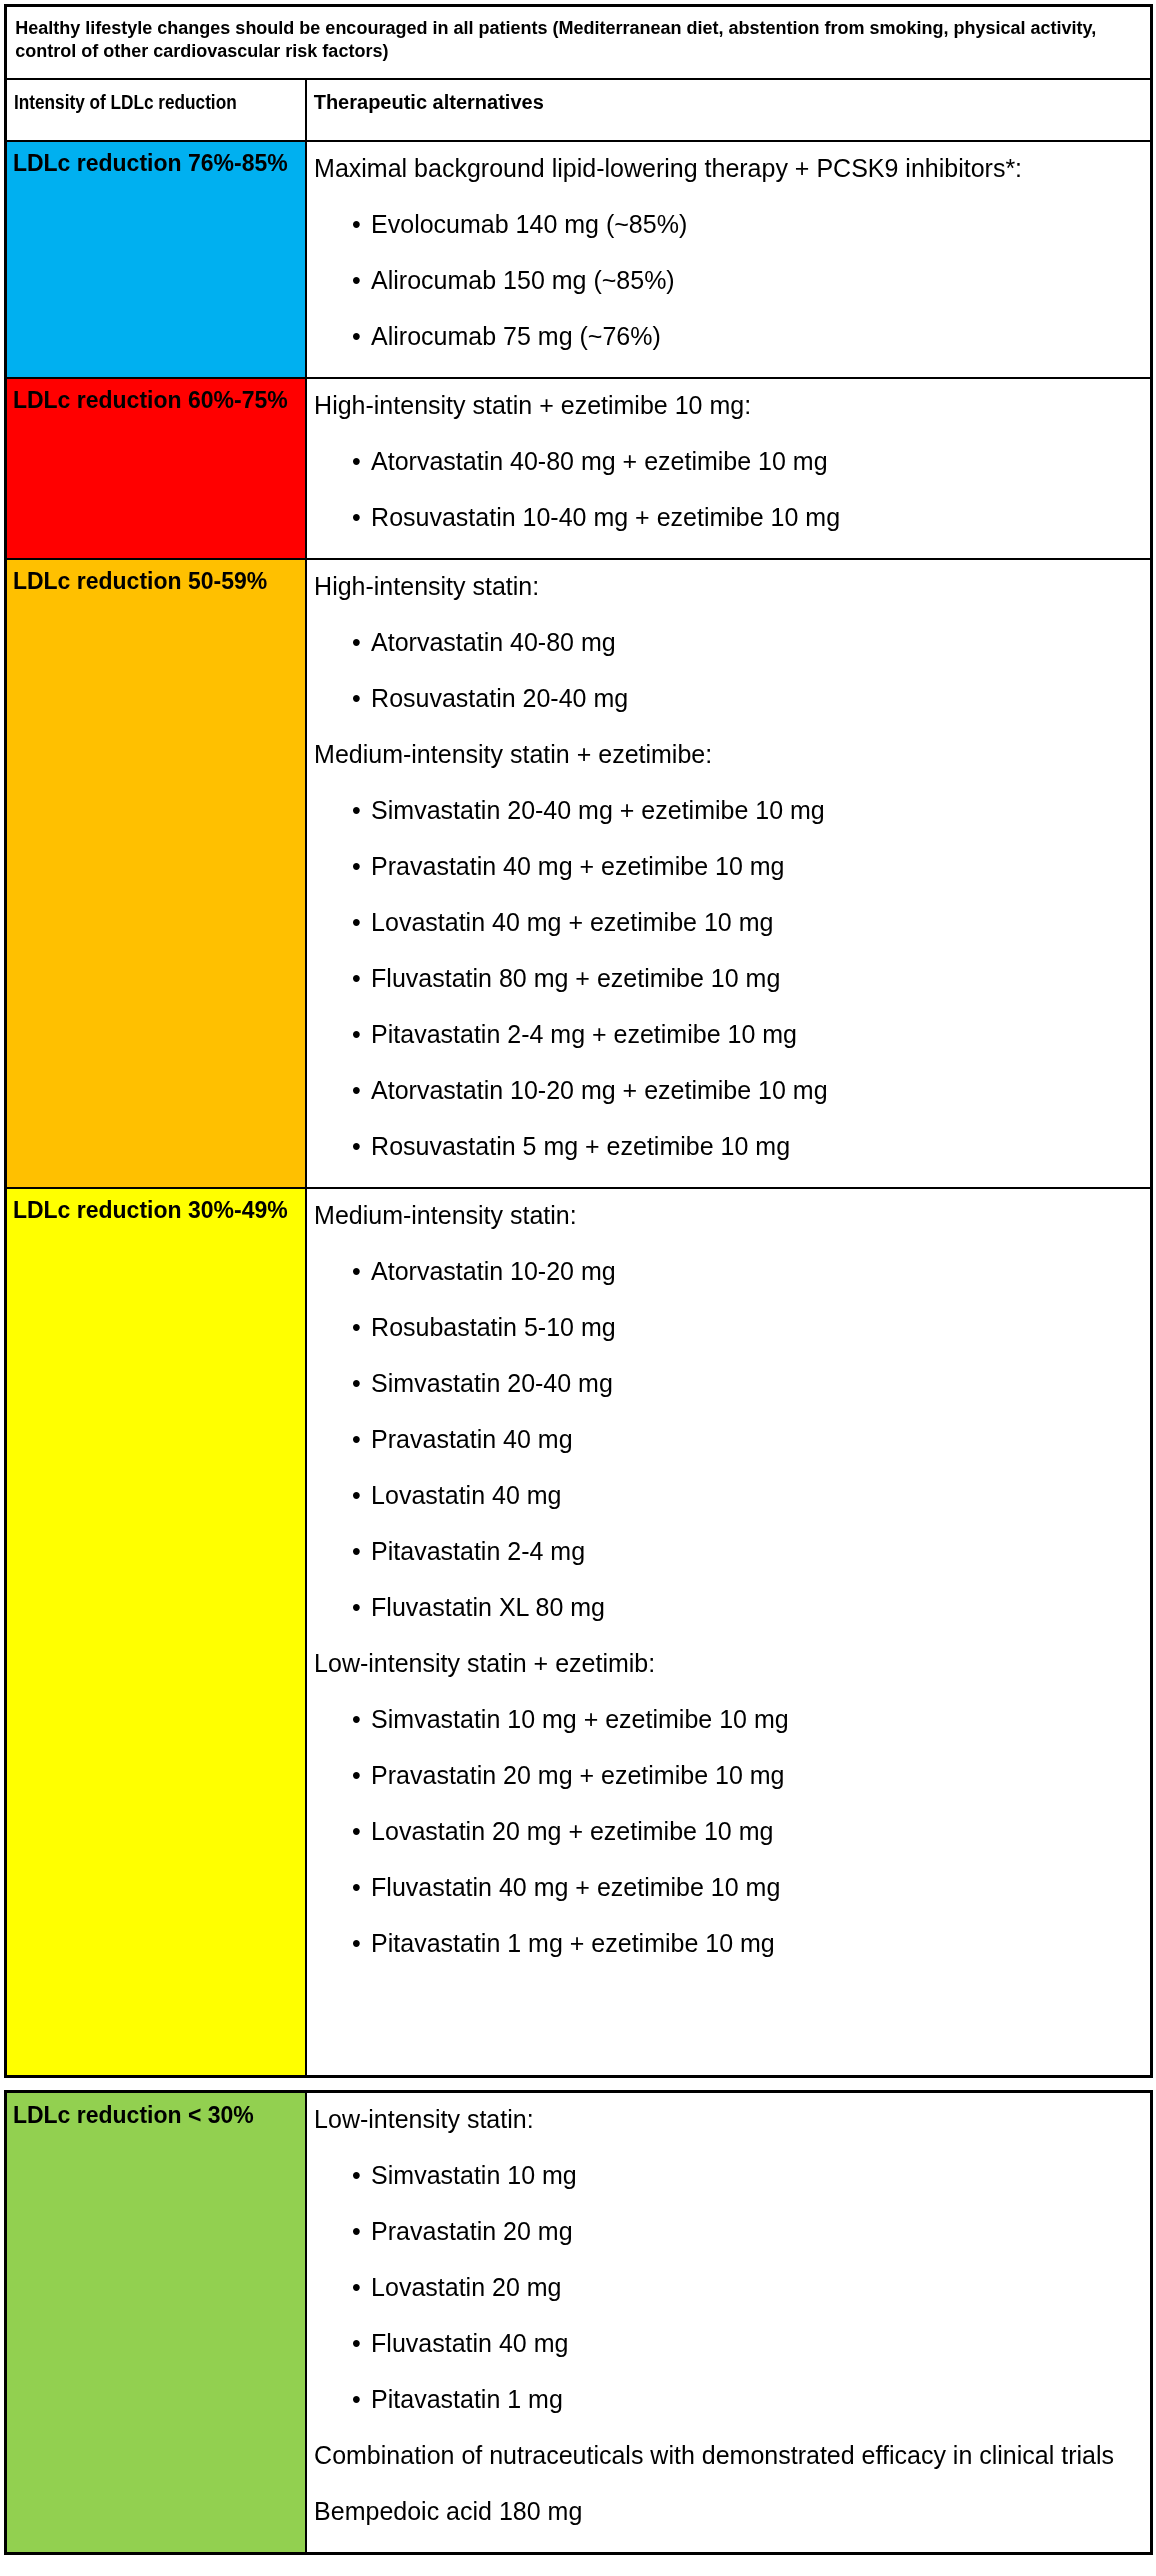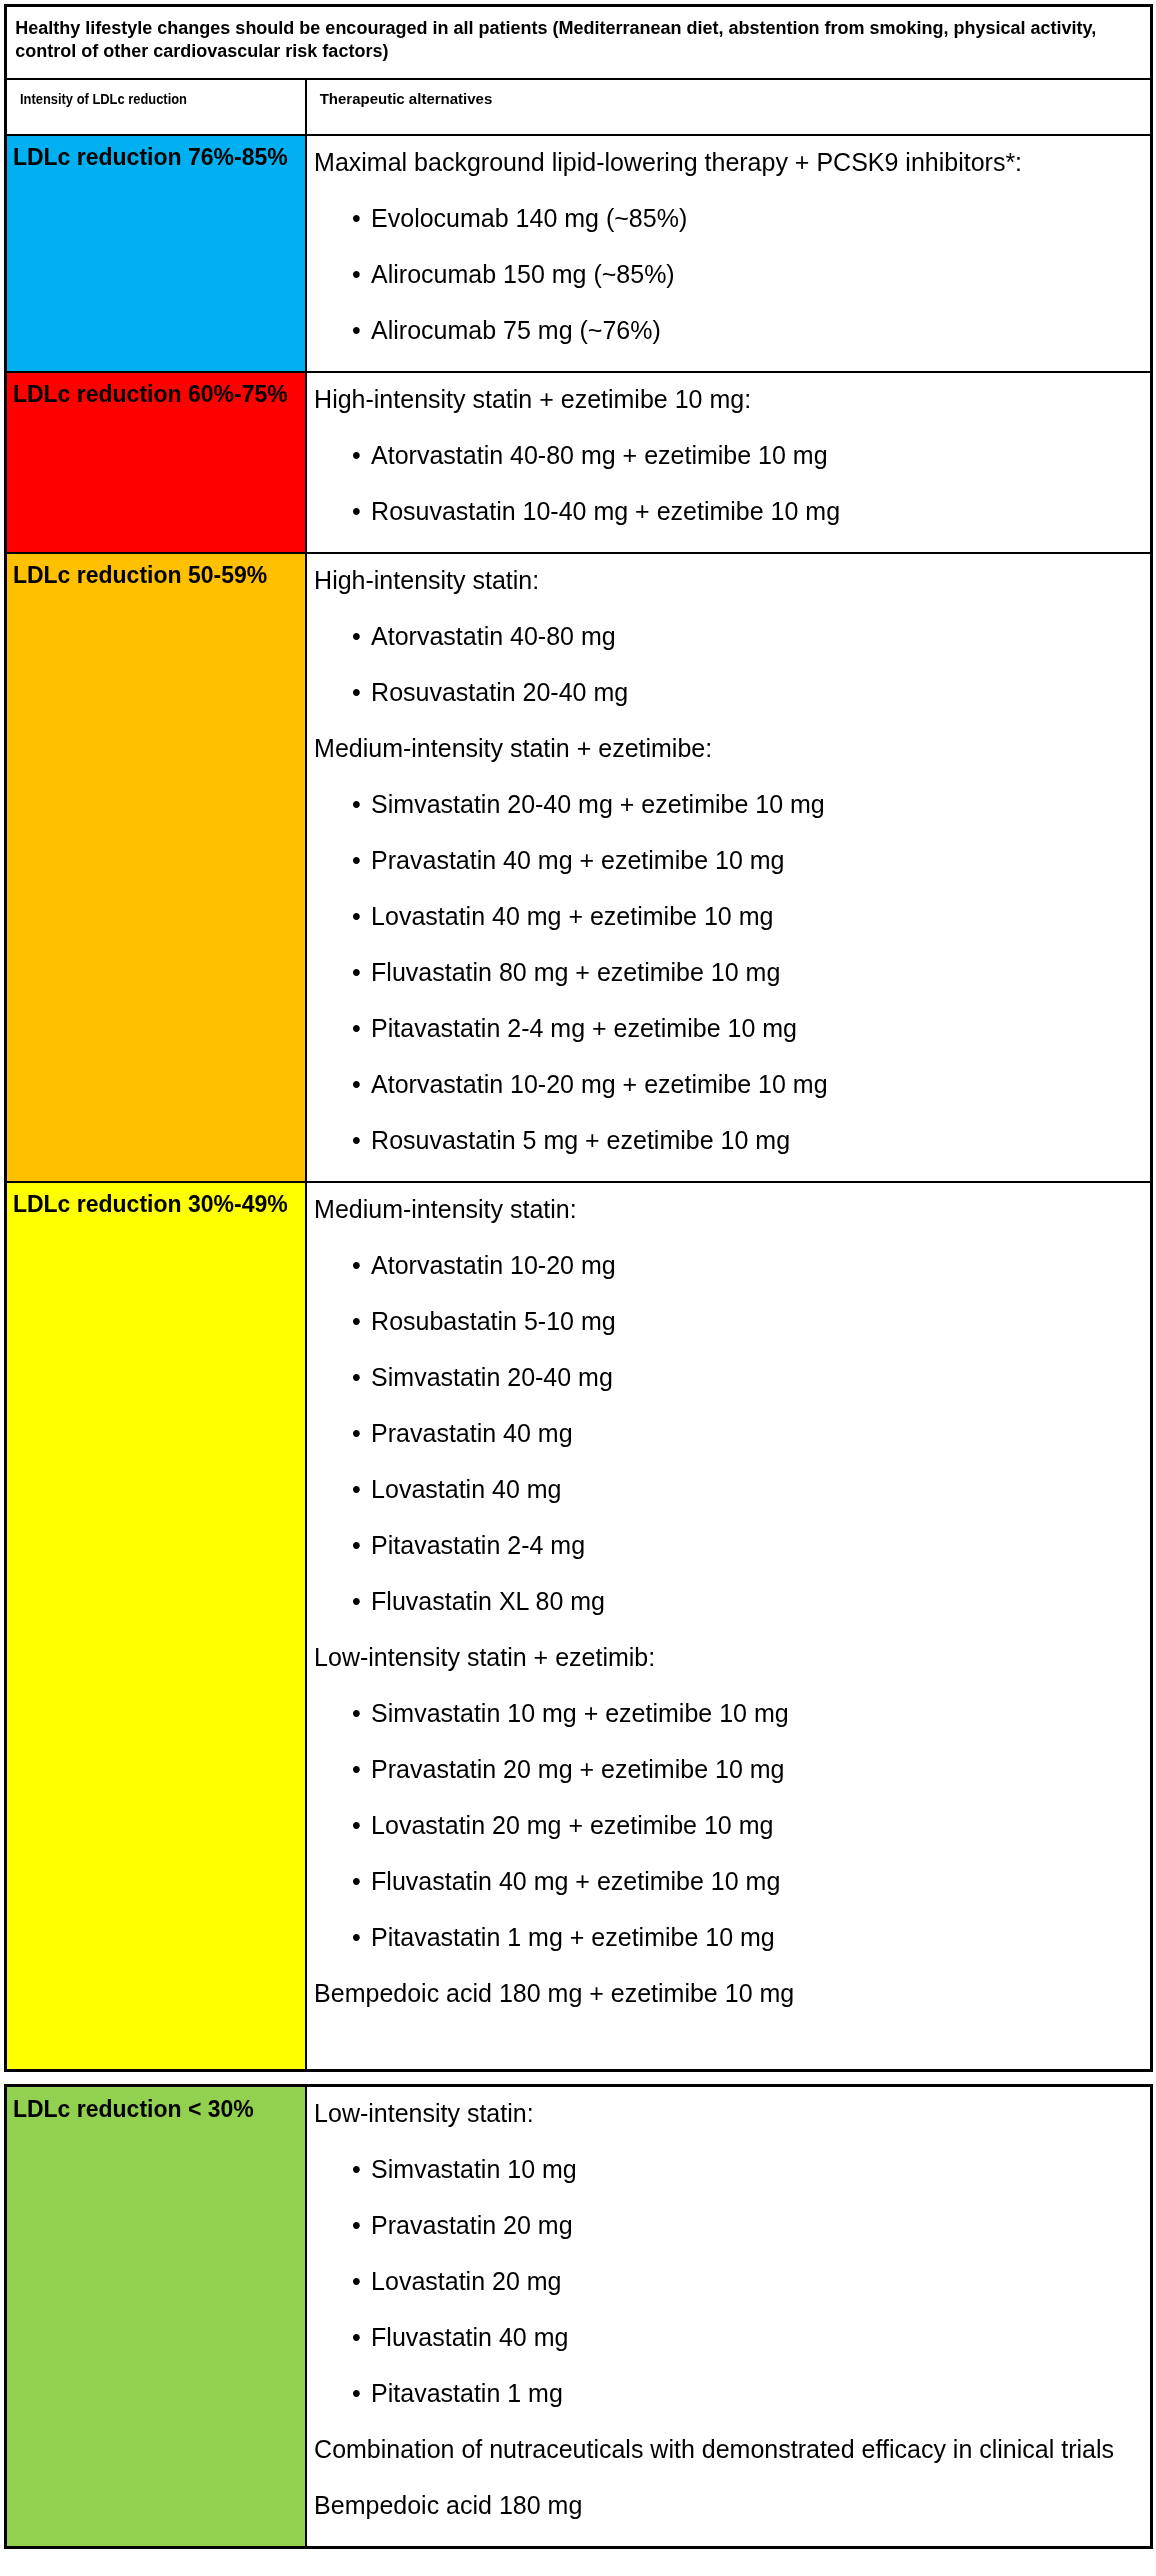--- a/index.html
+++ b/index.html
@@ -24,22 +24,22 @@
     border-bottom: 2.5px solid #000;
   }
 
   .col-header-row {
     display: flex;
     border-bottom: 2.5px solid #000;
   }
   .col-left-w { flex: 0 0 300px; width: 300px; }
   .col-header {
     font-weight: bold;
-    font-size: 15px;
-    padding: 10px 5px 26px 13px;
+    font-size: 20px;
+    padding: 10px 5px 26px 7px;
     line-height: 1.2;
   }
   .col-header.left { border-right: 2.5px solid #000; }
   .col-header.right { flex: 1; }
   .condense {
     display: inline-block;
     white-space: nowrap;
     transform: scaleX(0.86);
     transform-origin: left center;
   }
@@ -217,21 +217,20 @@
               <span class="btxt">Lovastatin 20 mg + ezetimibe 10 mg</span>
             </div>
             <div class="line bullet">
               <span class="dot">•</span>
               <span class="btxt">Fluvastatin 40 mg + ezetimibe 10 mg</span>
             </div>
             <div class="line bullet">
               <span class="dot">•</span>
               <span class="btxt">Pitavastatin 1 mg + ezetimibe 10 mg</span>
             </div>
-            <div class="line plain">Bempedoic acid 180 mg + ezetimibe 10 mg</div>
           </div>
         </div>
       </div>
   </div>
 
   <div class="section">
     <div class="rows" id="rows-b">
         <div class="row row-4">
           <div class="cell-left" style="background: rgb(146, 208, 80);"><span class="row-label">LDLc reduction &lt; 30%</span></div>
           <div class="cell-right">

